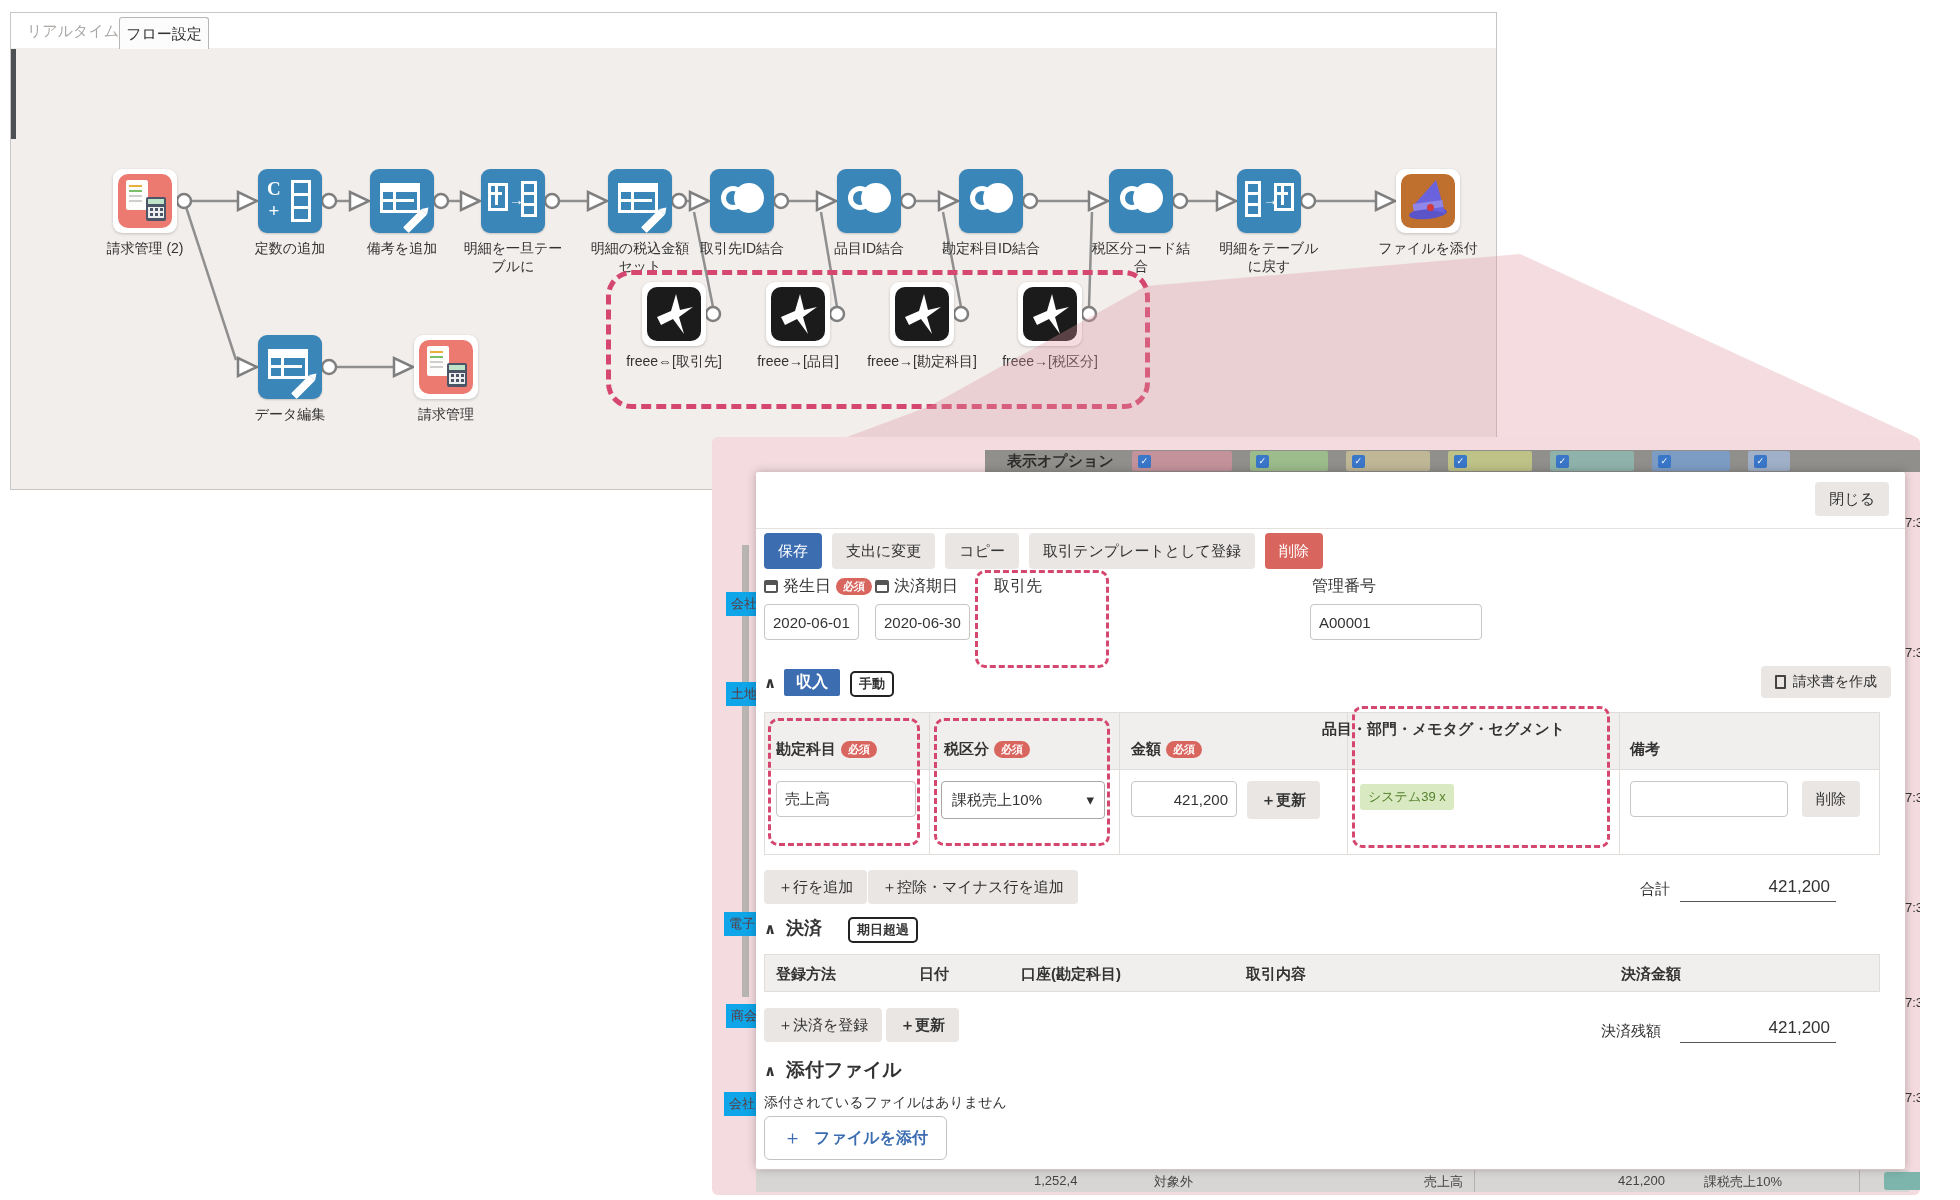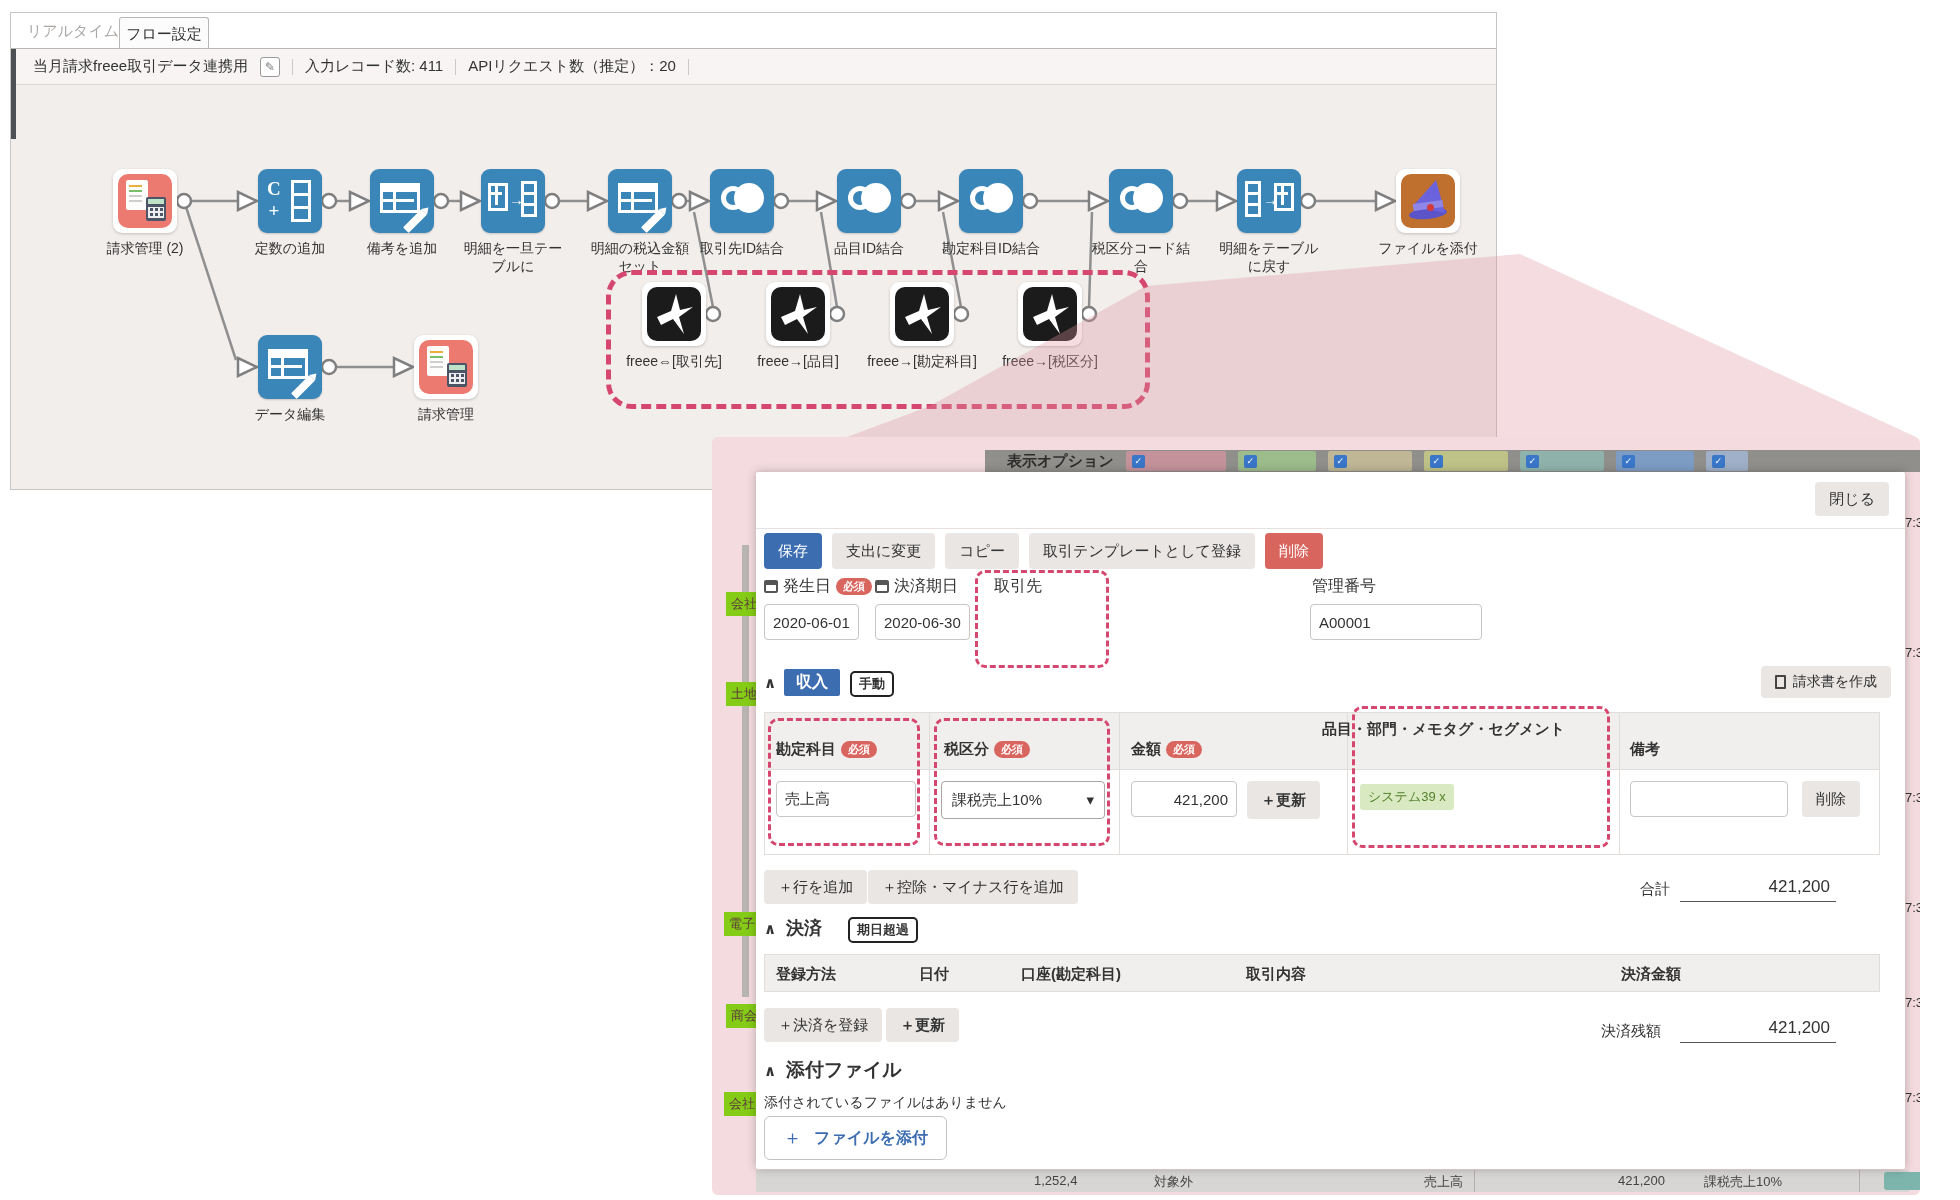--- a/index.html
+++ b/index.html
@@ -82,26 +82,26 @@
   .dashed-select { position:absolute; left:606px; top:270px; width:544px; height:139px;
     border:5px dashed #d5476e; border-radius:26px; }
   .wedge { position:absolute; left:0; top:0; width:1960px; height:1200px; pointer-events:none;
     background:rgba(222,147,160,.32);
     clip-path:polygon(930px 406px, 1146px 286px, 1520px 254px, 1916px 437px, 1916px 468px, 764px 468px); }
 
   
   .frame { position:absolute; left:712px; top:437px; width:1208px; height:758px; background:#f4dbdf;
     border-radius:6px; overflow:hidden; }
   .bg-band { position:absolute; left:273px; top:13px; width:935px; height:22px; background:#918f8c;
-    display:flex; align-items:center; gap:12px; padding-left:22px; }
+    display:flex; align-items:center; gap:18px; padding-left:22px; }
   .band-label { font-size:15px; font-weight:bold; color:#2e2d2c; white-space:nowrap; }
   .chip { height:20px; border-radius:2px; display:flex; align-items:center; padding:0 6px; gap:4px; }
   .cb { width:13px; height:13px; background:#3a77c9; border-radius:2px; color:#fff; font-size:9px;
     line-height:13px; text-align:center; }
-  .lfrag { position:absolute; background:#84cc16; color:#5d3a3e; font-size:13px; padding:3px 5px; }
+  .lfrag { position:absolute; background:#0ea5e9; color:#5d3a3e; font-size:13px; padding:3px 5px; }
   .rfrag { position:absolute; left:1193px; font-size:13px; color:#333; white-space:nowrap; }
   .bot-band { position:absolute; left:44px; top:733px; width:1153px; height:22px; background:#d8d6d4;
     font-size:13px; color:#444; }
   .bot-item { position:absolute; top:3px; white-space:nowrap; }
   .bot-vline { position:absolute; top:0; width:1px; height:22px; background:#b3b0ae; }
   .teal-btn { position:absolute; left:1128px; top:2px; width:56px; height:18px; background:#7db4ac; border-radius:3px; }
 
   
   .modal { position:absolute; left:44px; top:35px; width:1149px; height:697px; background:#fff;
     border-radius:2px; box-shadow:0 0 10px rgba(0,0,0,.25); font-size:15px; }
@@ -141,31 +141,20 @@
 </style>
 </head>
 <body>
 
 <div class="page">
 
   <div class="flow-panel">
     <div class="tabbar">
       <div class="tab tab-inactive">リアルタイム実行</div>
       <div class="tab tab-active">フロー設定</div>
-    </div>
-    <div class="flow-header">
-      <span>当月請求freee取引データ連携用</span>
-      <span class="editbox">
-          <span>✎</span>
-        </span>
-      <span class="vsep"></span>
-      <span>入力レコード数: 411</span>
-      <span class="vsep"></span>
-      <span>APIリクエスト数（推定）：20</span>
-      <span class="vsep"></span>
     </div>
     <div class="scrollnub"></div>
   </div>
 
   <svg class="abs" style="left:0;top:0" width="1960" height="1200" viewBox="0 0 1960 1200">
     <g stroke="#8f8f8f" stroke-width="2.5" fill="none">
       <line x1="191" y1="201" x2="238" y2="201"></line>
         <line x1="336" y1="201" x2="350" y2="201"></line>
       <line x1="448" y1="201" x2="461" y2="201"></line>
         <line x1="559" y1="201" x2="588" y2="201"></line>

